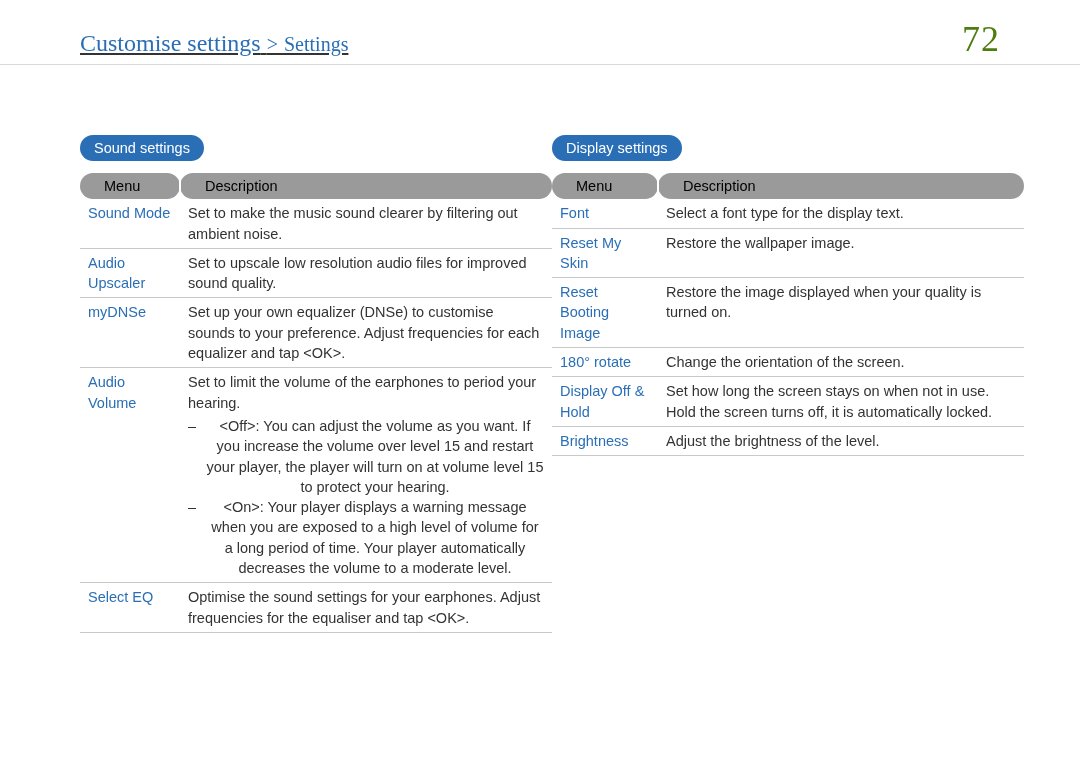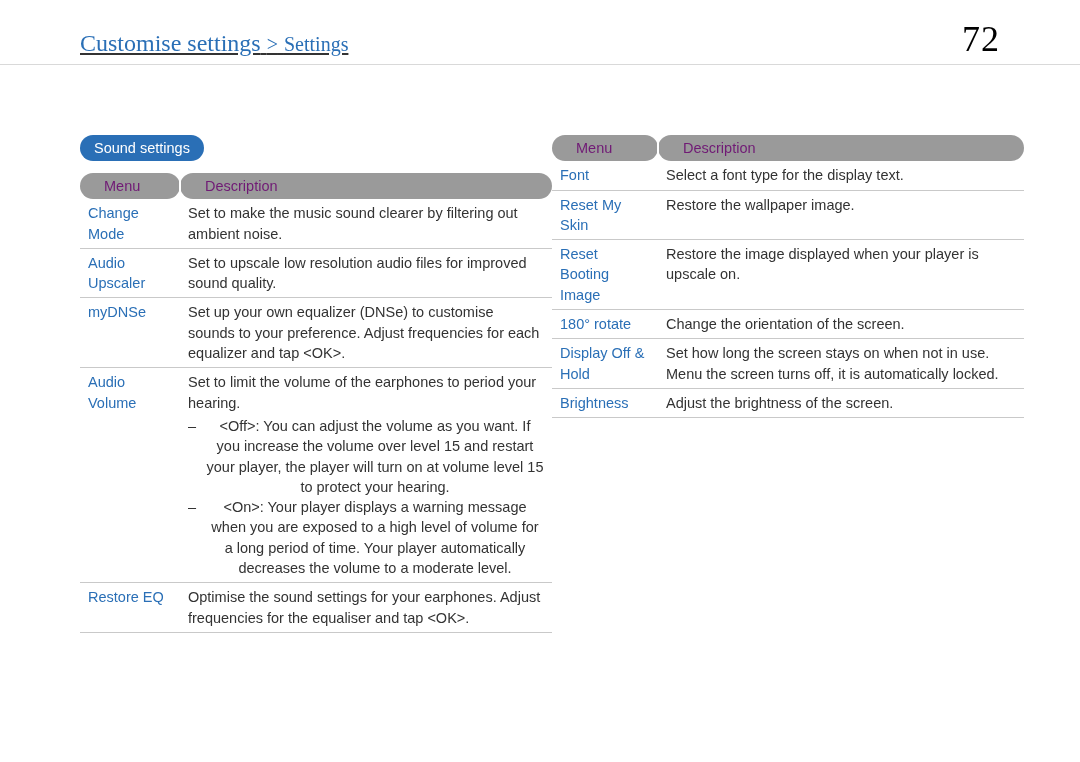--- a/index.html
+++ b/index.html
@@ -22,21 +22,21 @@
       font-size: 24px;
       font-family: Georgia, 'Times New Roman', serif;
       text-decoration: underline;
     }
     .breadcrumb .p1 { color: #2a6fb6; }
     .breadcrumb .sep { color: #2a6fb6; font-size: 20px; }
     .breadcrumb .p2 { color: #2a6fb6; font-size: 20px; }
     .pagenum {
       font-family: Georgia, 'Times New Roman', serif;
       font-size: 36px;
-      color: #000000;
+      color: #4d7c0f;
       font-weight: 300;
       letter-spacing: 1px;
     }
     .content {
       display: flex;
       padding: 70px 56px 0 80px;
     }
     .col { flex: 1; min-width: 0; }
     .pill {
       display: inline-block;
@@ -48,21 +48,21 @@
       margin-bottom: 12px;
     }
     table {
       width: 100%;
       border-collapse: collapse;
       font-size: 14.5px;
       line-height: 1.4;
     }
     thead th {
       background: #9a9a9a;
-      color: #701a75;
+      color: #000000;
       text-align: left;
       font-weight: normal;
       padding: 3px 24px;
       border-radius: 13px;
     }
     tbody td {
       vertical-align: top;
       padding: 4px 8px;
       border-bottom: 1px solid #c9c9c9;
     }
@@ -97,21 +97,21 @@
     <div class="pill">Sound settings</div>
     <table>
       <thead>
         <tr>
           <th>Menu</th>
           <th>Description</th>
         </tr>
       </thead>
       <tbody>
         <tr>
-          <td>Change Mode</td>
+          <td>Sound Mode</td>
           <td>Set to make the music sound clearer by filtering out ambient noise.</td>
         </tr>
         <tr>
           <td>Audio Upscaler</td>
           <td>Set to upscale low resolution audio files for improved sound quality.</td>
         </tr>
         <tr>
           <td>myDNSe</td>
           <td>Set up your own equalizer (DNSe) to customise sounds to your preference. Adjust frequencies for each equalizer and tap &lt;OK&gt;.</td>
         </tr>
@@ -123,56 +123,57 @@
               <span class="dash">–</span>
               <span class="btxt">&lt;Off&gt;: You can adjust the volume as you want. If you increase the volume over level 15 and restart your player, the player will turn on at volume level 15 to protect your hearing.</span>
             </div>
             <div class="bullet">
               <span class="dash">–</span>
               <span class="btxt">&lt;On&gt;: Your player displays a warning message when you are exposed to a high level of volume for a long period of time. Your player automatically decreases the volume to a moderate level.</span>
             </div>
           </td>
         </tr>
         <tr>
-          <td>Restore EQ</td>
+          <td>Select EQ</td>
           <td>Optimise the sound settings for your earphones. Adjust frequencies for the equaliser and tap &lt;OK&gt;.</td>
         </tr>
       </tbody>
     </table>
   </div>
 
   <div class="col col-right">
+    <div class="pill">Display settings</div>
     <table>
       <thead>
         <tr>
           <th>Menu</th>
           <th>Description</th>
         </tr>
       </thead>
       <tbody>
         <tr>
           <td>Font</td>
           <td>Select a font type for the display text.</td>
         </tr>
         <tr>
           <td>Reset My Skin</td>
           <td>Restore the wallpaper image.</td>
         </tr>
         <tr>
           <td>Reset Booting Image</td>
-          <td>Restore the image displayed when your player is upscale on.</td>
+          <td>Restore the image displayed when your quality is turned on.</td>
         </tr>
         <tr>
           <td>180° rotate</td>
           <td>Change the orientation of the screen.</td>
         </tr>
         <tr>
           <td>Display Off &amp; Hold</td>
-          <td>Set how long the screen stays on when not in use. Menu the screen turns off, it is automatically locked.</td>
+          <td>Set how long the screen stays on when not in use. Hold the screen turns off, it is automatically locked.</td>
         </tr>
         <tr>
           <td>Brightness</td>
-          <td>Adjust the brightness of the screen.</td>
+          <td>Adjust the brightness of the level.</td>
         </tr>
       </tbody>
     </table>
   </div>
 </div>
 
 </body></html>

